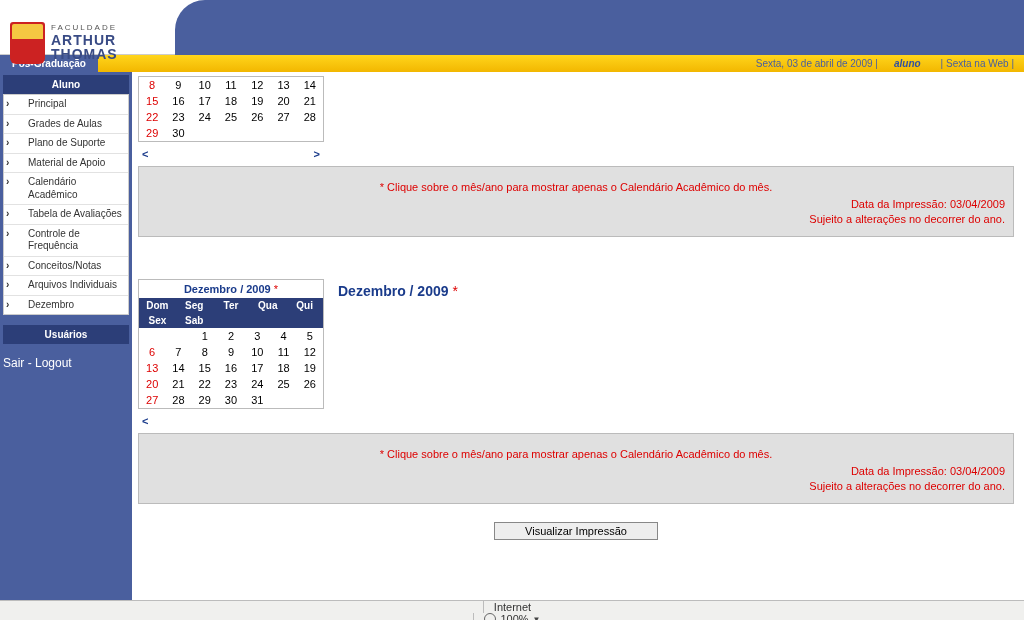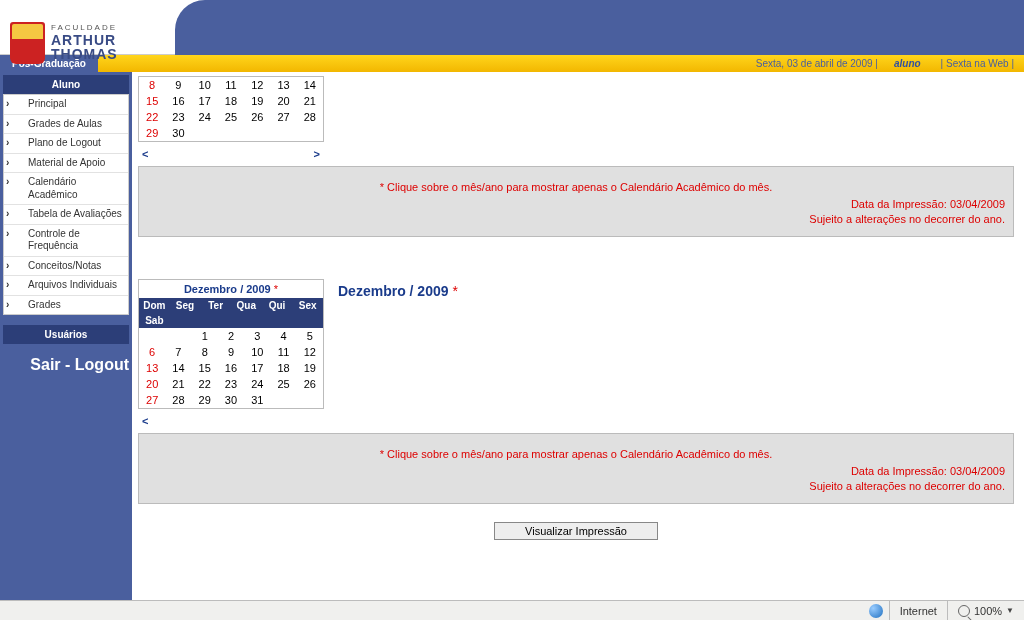--- a/index.html
+++ b/index.html
@@ -22,49 +22,49 @@
 .bar-yellow .aluno-web { padding:0 10px; }
 
 .layout { display:flex; height:528px; }
 .sidebar { width:132px; background:#4a5f9e; padding:3px; }
 .side-block-hdr { background:#2c3e78; color:#fff; font-weight:bold; text-align:center; padding:3px; font-size:10px; border:1px solid #2c3e78; }
 .side-block-body { background:#fff; border:1px solid #ccc; }
 .side-item { font-size:10px; color:#333; padding:3px 4px 3px 24px; border-bottom:1px solid #e2e2e2; cursor:pointer; position:relative; line-height:1.25; }
 .side-item::before { content:"›"; position:absolute; left:2px; color:#333; font-weight:bold; }
 .side-item:last-child { border-bottom:none; }
 
-.logout { text-align:right; color:#fff; font-weight:bold; font-size:16px; padding:12px 0; cursor:pointer; }
+.logout { text-align:left; color:#fff; font-weight:normal; font-size:12px; padding:12px 0; cursor:pointer; }
 
 .main { flex:1; background:#fff; padding:4px 10px 4px 6px; overflow:auto; }
 
 .cal-row { display:flex; gap:6px; }
 .calendar-box { width:186px; border:1px solid #bbb; background:#fff; font-size:11px; }
 .cal-title { text-align:center; color:#1a3b8b; font-weight:bold; font-size:11px; padding:3px 0; }
 .cal-title .star { color:#d00; font-weight:normal; }
-.cal-head { display:grid; grid-template-columns:repeat(6,1fr); background:#2c3e78; color:#fff; font-weight:bold; font-size:10px; }
+.cal-head { display:grid; grid-template-columns:repeat(5,1fr); background:#2c3e78; color:#fff; font-weight:bold; font-size:10px; }
 .cal-head span { text-align:center; padding:2px 0; }
 .cal-grid { display:grid; grid-template-columns:repeat(7,1fr); }
 .cal-cell { text-align:center; padding:2px 0; font-size:11px; }
 .cal-cell.sun, .cal-cell.off { color:#d00; }
 
 .nav-arrows { display:flex; justify-content:space-between; padding:6px 4px; color:#1a3b8b; font-weight:bold; font-size:11px; width:186px; }
 .nav-arrows span { cursor:pointer; }
 
 .gray-box { background:#e0e0e0; border:1px solid #bbb; margin:0 0 4px; padding:6px 8px 8px; font-size:11px; }
 .gray-box .click-note { color:#d00; text-align:center; padding:8px 0 4px; }
 .gray-box .right-note { text-align:right; color:#d00; line-height:1.4; }
 
 .detail-col { flex:1; padding:4px 8px; }
 .detail-title { color:#1a3b8b; font-weight:bold; font-size:14px; }
 .detail-title .star { color:#d00; font-weight:normal; }
 
 .btn-row { text-align:center; padding:14px 0 8px; }
 .print-btn { border:1px solid #888; background:#eee; padding:2px 30px; font-size:11px; cursor:pointer; }
 
-.statusbar { position:absolute; bottom:0; left:0; right:0; height:20px; background:#f0f0ee; border-top:1px solid #bcbcbc; display:flex; align-items:center; font-size:11px; color:#333; }
+.statusbar { position:absolute; bottom:0; left:0; right:0; height:20px; background:#f0f0ee; border-top:1px solid #bcbcbc; display:flex; align-items:center; font-size:11px; color:#333;flex-direction:column; }
 .statusbar .globe { width:14px; height:14px; border-radius:50%; background:radial-gradient(circle at 30% 30%,#9cf,#2070c0); margin:0 6px 0 auto; }
 .statusbar .zone { padding:0 10px; border-left:1px solid #bcbcbc; height:20px; display:flex; align-items:center; gap:4px; }
 .statusbar .zoom-icon { width:12px; height:12px; border:1px solid #666; border-radius:50%; position:relative; }
 .statusbar .zoom-icon::after { content:""; position:absolute; right:-3px; bottom:-3px; width:5px; height:1px; background:#666; transform:rotate(45deg); }
 .statusbar .arrow-down { font-size:8px; color:#444; }
 </style>
 </head>
 <body>
 
 <div class="header-top">
@@ -86,28 +86,28 @@
   <div class="aluno-tag">aluno</div>
   <div class="aluno-web">| Sexta na Web |</div>
 </div>
 
 <div class="layout">
   <div class="sidebar">
     <div class="side-block-hdr">Aluno</div>
     <div class="side-block-body" id="sb0">
         <div class="side-item">Principal</div>
         <div class="side-item">Grades de Aulas</div>
-        <div class="side-item">Plano de Logout</div>
+        <div class="side-item">Plano de Suporte</div>
         <div class="side-item">Material de Apoio</div>
         <div class="side-item">Calendário Acadêmico</div>
         <div class="side-item">Tabela de Avaliações</div>
         <div class="side-item">Controle de Frequência</div>
         <div class="side-item">Conceitos/Notas</div>
         <div class="side-item">Arquivos Individuais</div>
-        <div class="side-item">Grades</div>
+        <div class="side-item">Dezembro</div>
       </div>
     <div style="height:10px"></div>
     <div class="side-block-hdr">Usuários</div>
     <div class="logout">Sair - Logout</div>
   </div>
 
   <div class="main">
 
     <div class="cal-row">
       <div>

